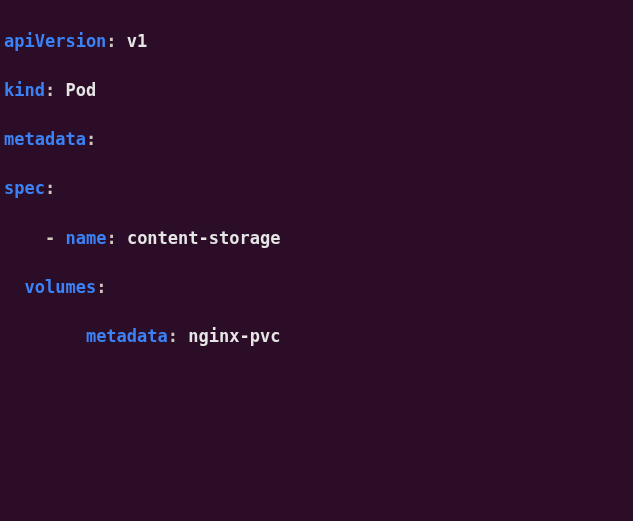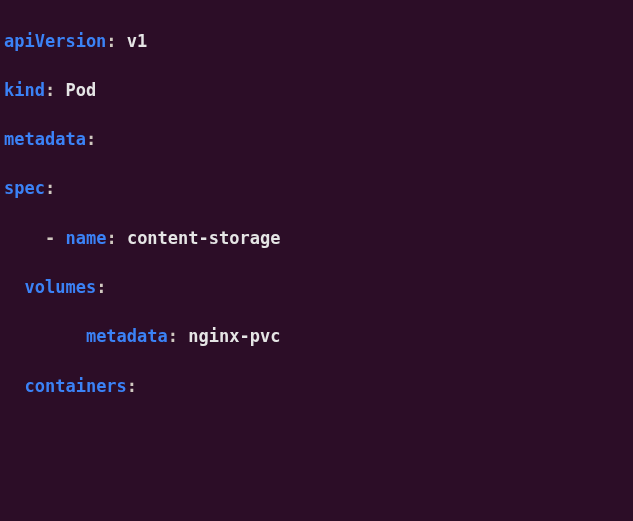--- a/index.html
+++ b/index.html
@@ -28,21 +28,20 @@
 <body>
 
 <div class="editor">
 <span class="line"><span class="key">apiVersion</span><span class="colon">: </span><span class="str">v1</span></span>
 <span class="line"><span class="key">kind</span><span class="colon">: </span><span class="str">Pod</span></span>
 <span class="line"><span class="key">metadata</span><span class="colon">:</span></span>
 <span class="line"><span class="key">spec</span><span class="colon">:</span></span>
 <span class="line">    <span class="dash">-</span> <span class="key">name</span><span class="colon">: </span><span class="str">content-storage</span></span>
 <span class="line">  <span class="key">volumes</span><span class="colon">:</span></span>
 <span class="line">        <span class="key">metadata</span><span class="colon">: </span><span class="str">nginx-pvc</span></span>
-<span class="line">  <span class="key">containers</span><span class="colon">:</span></span>
 
 
 
 
 
 
 
 
 
 </div>

